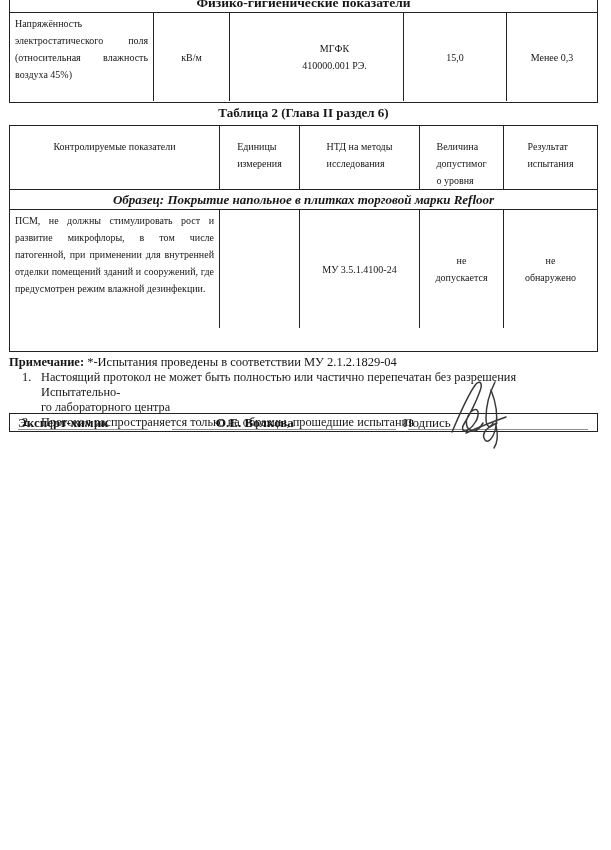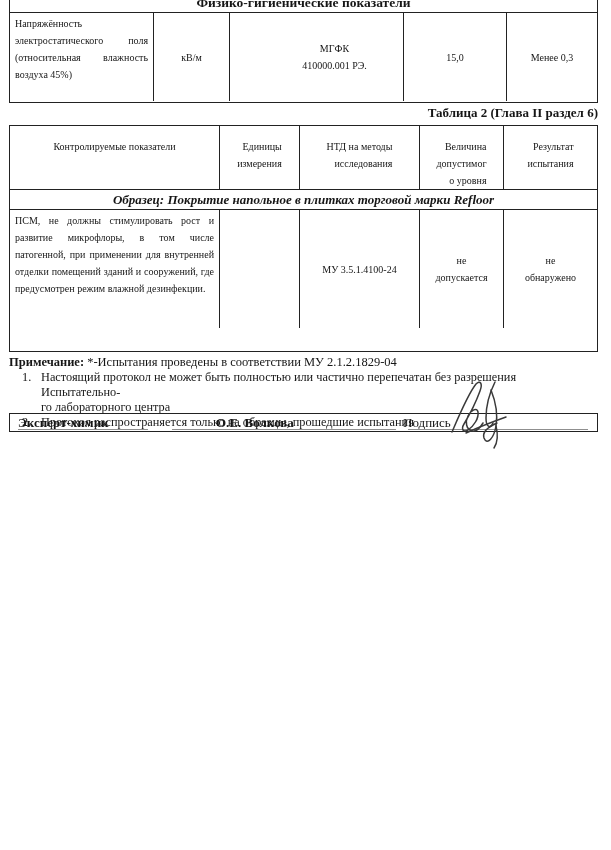--- a/index.html
+++ b/index.html
@@ -66,30 +66,30 @@
   #t1-body { height: 88px; }
   .t1c1 { width: 143px; }
   .t1c2 { width: 76px; }
   .t1c3 { width: 174px; padding-left: 36px; }
   .t1c4 { width: 103px; }
   .t1c5 { width: 91px; }
 
   
   #caption {
     top: 104px; left: 9px; width: 589px;
-    text-align: right;
+    text-align: center;
     font-weight: bold;
     font-size: 13px;
     line-height: 18px;
   }
 
   
   #table2 { top: 125px; height: 227px; }
   #t2-head { height: 64px; border-bottom: 1px solid #222; }
-  #t2-head .cell { padding-top: 12px; text-align: right; justify-content: center; display: flex; font-family: Liberation Serif, serif; }
+  #t2-head .cell { padding-top: 12px; text-align: left; justify-content: center; display: flex; font-family: Liberation Serif, serif; }
   #t2-sample { height: 20px; border-bottom: 1px solid #222; }
   #t2-section { height: 20px; border-bottom: 1px solid #222; }
   #t2-body { height: 118px; }
   .t2c1 { width: 209px; }
   .t2c2 { width: 80px; }
   .t2c3 { width: 120px; }
   .t2c4 { width: 84px; }
   .t2c5 { width: 94px; }
 
   

